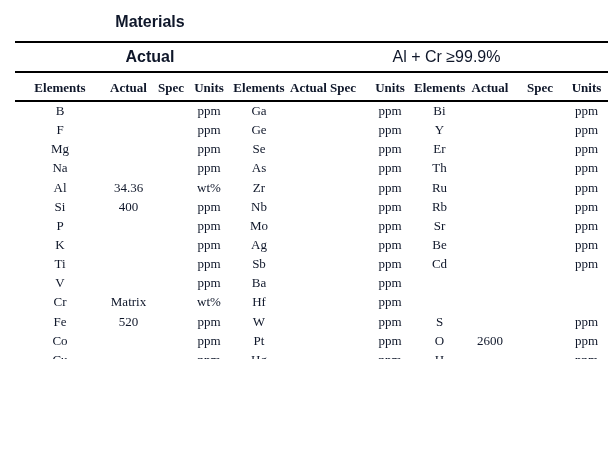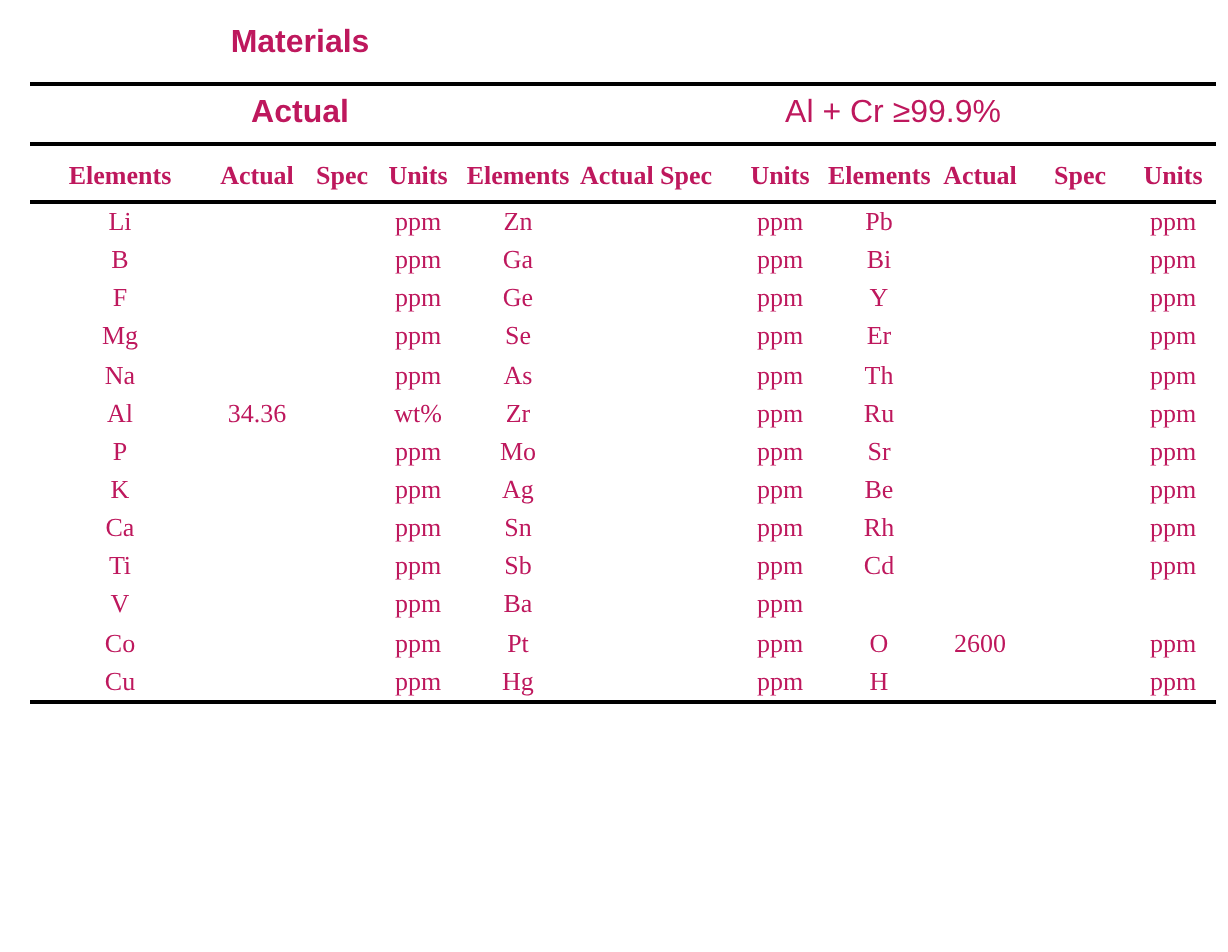--- a/index.html
+++ b/index.html
@@ -5,21 +5,21 @@
   html, body {
     margin: 0;
     padding: 0;
     background: #ffffff;
   }
   .sheet {
     position: relative;
     width: 614px;
     height: 359px;
     background: #ffffff;
-    color: #be185d;
+    color: #0f172a;
     font-family: "Liberation Serif", serif;
   }
   .top-block {
     position: absolute;
     left: 15px;
     top: 0;
     width: 593px;
   }
   .top-row {
     display: flex;
@@ -120,34 +120,20 @@
         <th>Spec</th>
         <th>Units</th>
         <th>Elements</th>
         <th>Actual</th>
         <th>Spec</th>
         <th>Units</th>
       </tr>
     </thead>
     <tbody>
         <tr>
-          <td>Li</td>
-          <td></td>
-          <td></td>
-          <td>ppm</td>
-          <td>Zn</td>
-          <td></td>
-          <td></td>
-          <td>ppm</td>
-          <td>Pb</td>
-          <td></td>
-          <td></td>
-          <td>ppm</td>
-        </tr>
-        <tr>
           <td>B</td>
           <td></td>
           <td></td>
           <td>ppm</td>
           <td>Ga</td>
           <td></td>
           <td></td>
           <td>ppm</td>
           <td>Bi</td>
           <td></td>
@@ -204,20 +190,34 @@
           <td>Zr</td>
           <td></td>
           <td></td>
           <td>ppm</td>
           <td>Ru</td>
           <td></td>
           <td></td>
           <td>ppm</td>
         </tr>
         <tr>
+          <td>Si</td>
+          <td>400</td>
+          <td></td>
+          <td>ppm</td>
+          <td>Nb</td>
+          <td></td>
+          <td></td>
+          <td>ppm</td>
+          <td>Rb</td>
+          <td></td>
+          <td></td>
+          <td>ppm</td>
+        </tr>
+        <tr>
           <td>P</td>
           <td></td>
           <td></td>
           <td>ppm</td>
           <td>Mo</td>
           <td></td>
           <td></td>
           <td>ppm</td>
           <td>Sr</td>
           <td></td>
@@ -232,34 +232,20 @@
           <td>Ag</td>
           <td></td>
           <td></td>
           <td>ppm</td>
           <td>Be</td>
           <td></td>
           <td></td>
           <td>ppm</td>
         </tr>
         <tr>
-          <td>Ca</td>
-          <td></td>
-          <td></td>
-          <td>ppm</td>
-          <td>Sn</td>
-          <td></td>
-          <td></td>
-          <td>ppm</td>
-          <td>Rh</td>
-          <td></td>
-          <td></td>
-          <td>ppm</td>
-        </tr>
-        <tr>
           <td>Ti</td>
           <td></td>
           <td></td>
           <td>ppm</td>
           <td>Sb</td>
           <td></td>
           <td></td>
           <td>ppm</td>
           <td>Cd</td>
           <td></td>
@@ -272,20 +258,48 @@
           <td></td>
           <td>ppm</td>
           <td>Ba</td>
           <td></td>
           <td></td>
           <td>ppm</td>
           <td></td>
           <td></td>
           <td></td>
           <td></td>
+        </tr>
+        <tr>
+          <td>Cr</td>
+          <td>Matrix</td>
+          <td></td>
+          <td>wt%</td>
+          <td>Hf</td>
+          <td></td>
+          <td></td>
+          <td>ppm</td>
+          <td></td>
+          <td></td>
+          <td></td>
+          <td></td>
+        </tr>
+        <tr>
+          <td>Fe</td>
+          <td>520</td>
+          <td></td>
+          <td>ppm</td>
+          <td>W</td>
+          <td></td>
+          <td></td>
+          <td>ppm</td>
+          <td>S</td>
+          <td></td>
+          <td></td>
+          <td>ppm</td>
         </tr>
         <tr>
           <td>Co</td>
           <td></td>
           <td></td>
           <td>ppm</td>
           <td>Pt</td>
           <td></td>
           <td></td>
           <td>ppm</td>

